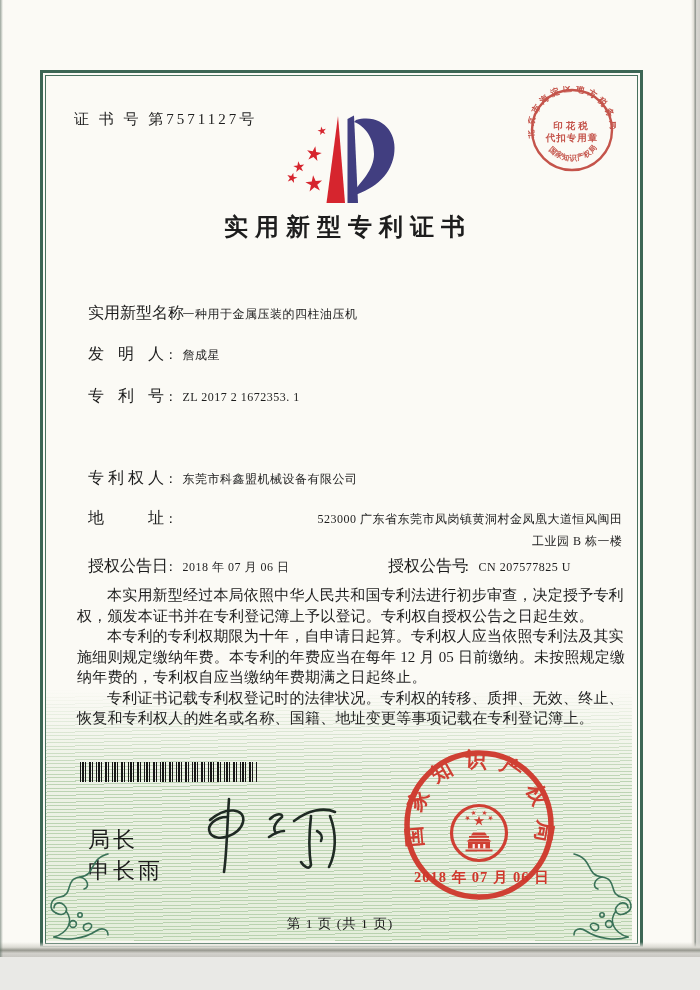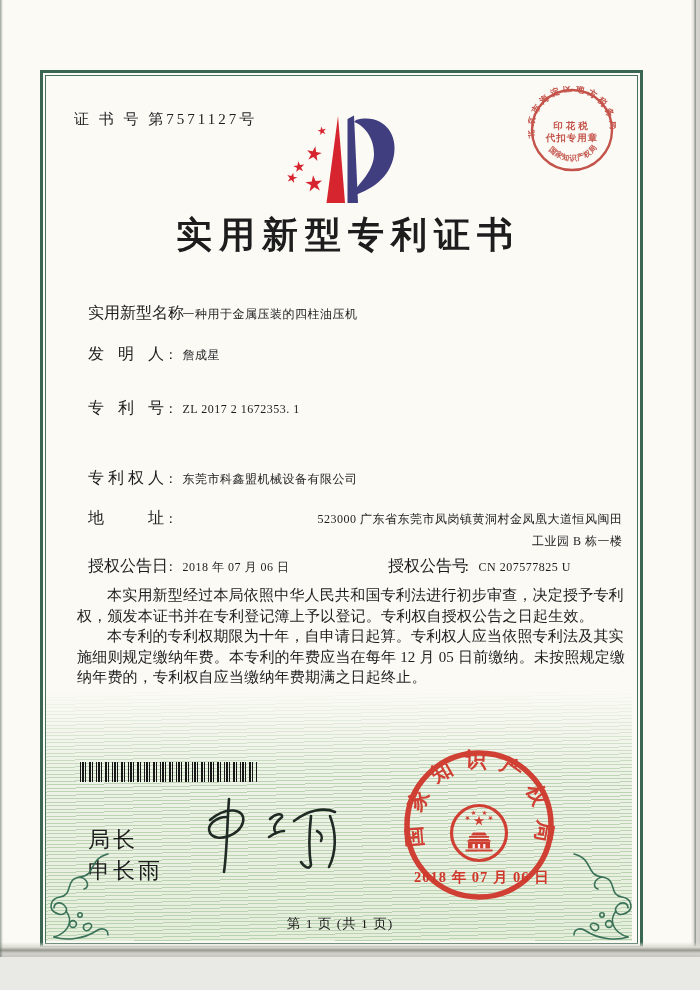--- a/index.html
+++ b/index.html
@@ -12,21 +12,21 @@
   .guilloche{position:absolute;left:46px;top:690px;width:586px;height:251px;z-index:1;}
   .guilloche .base{position:absolute;inset:0;
     background:linear-gradient(180deg, rgba(233,240,226,0) 0%, rgba(233,240,226,.75) 30%, #e9f0e1 70%, #e4eedb 100%);}
   .guilloche .lines{position:absolute;inset:0;
     background:repeating-linear-gradient(179deg, rgba(148,186,137,.55) 0 1px, rgba(255,255,255,0) 1px 3.5px);
     -webkit-mask-image:linear-gradient(180deg, transparent 0, #000 90px);
             mask-image:linear-gradient(180deg, transparent 0, #000 90px);}
   .z{position:absolute;z-index:2;}
   .cert-no{left:74px;top:110px;font-size:15px;letter-spacing:3px;white-space:nowrap;}
   .logo{left:283px;top:110px;}
-  .title{left:0;top:211px;width:696px;text-align:center;font-size:36px;font-weight:600;
+  .title{left:0;top:211px;width:696px;text-align:center;font-size:24px;font-weight:600;
          letter-spacing:7px;white-space:nowrap;}
   .row{left:88px;font-size:14px;white-space:nowrap;}
   .lbl{display:inline-block;width:76px;text-align:justify;text-align-last:justify;font-size:16px;}
   .colon{margin-right:5px;font-size:13.5px;}
   .val{font-size:12px;letter-spacing:.5px;}
   .addr-val{display:inline-block;vertical-align:top;white-space:normal;width:440px;line-height:22px;text-align:right;}
   .paras{left:77px;top:585px;width:557px;font-size:15px;line-height:20.5px;letter-spacing:.2px;}
   .paras p{margin:0;text-indent:2em;}
   .barcode{left:80px;top:762px;width:178px;height:20px;z-index:2;
     background:repeating-linear-gradient(90deg,#161616 0 1px,transparent 1px 2px,#161616 2px 4px,
@@ -86,39 +86,40 @@
   </svg>
 
   <div class="z title">实用新型专利证书</div>
 
   <div class="z row" style="top:303px">
     <span class="lbl">实用新型名称</span><span class="colon">：</span><span class="val">一种用于金属压装的四柱油压机</span>
   </div>
   <div class="z row" style="top:344px">
     <span class="lbl">发明人</span><span class="colon">：</span><span class="val">詹成星</span>
   </div>
-  <div class="z row" style="top:398px">
+  <div class="z row" style="top:386px">
     <span class="lbl">专利号</span><span class="colon">：</span><span class="val">ZL 2017 2 1672353. 1</span>
   </div>
   <div class="z row" style="top:468px">
     <span class="lbl">专利权人</span><span class="colon">：</span><span class="val">东莞市科鑫盟机械设备有限公司</span>
   </div>
   <div class="z row" style="top:508px">
     <span class="lbl">地址</span><span class="colon">：</span><span class="val addr-val"><span>523000 广东省东莞市凤岗镇黄洞村金凤凰大道恒风闽田</span><br><span>工业园 B 栋一楼</span></span>
   </div>
   <div class="z row" style="top:556px">
     <span class="lbl">授权公告日</span><span class="colon">：</span><span class="val">2018 年 07 月 06 日</span>
   </div>
   <div class="z row" style="top:556px;left:388px">
     <span class="lbl" style="width:72px">授权公告号</span><span class="colon">：</span><span class="val">CN 207577825 U</span>
   </div>
 
   <div class="z paras">
     <p>本实用新型经过本局依照中华人民共和国专利法进行初步审查，决定授予专利权，颁发本证书并在专利登记簿上予以登记。专利权自授权公告之日起生效。</p>
     <p>本专利的专利权期限为十年，自申请日起算。专利权人应当依照专利法及其实施细则规定缴纳年费。本专利的年费应当在每年 12 月 05 日前缴纳。未按照规定缴纳年费的，专利权自应当缴纳年费期满之日起终止。</p>
+    <p>专利证书记载专利权登记时的法律状况。专利权的转移、质押、无效、终止、恢复和专利权人的姓名或名称、国籍、地址变更等事项记载在专利登记簿上。</p>
   </div>
 
   <div class="z barcode"></div>
 
   <div class="z sig-block">
     <div>局长</div>
     <div>申长雨</div>
   </div>
 
   <svg class="z signature" width="175" height="95" viewBox="0 0 175 95">

